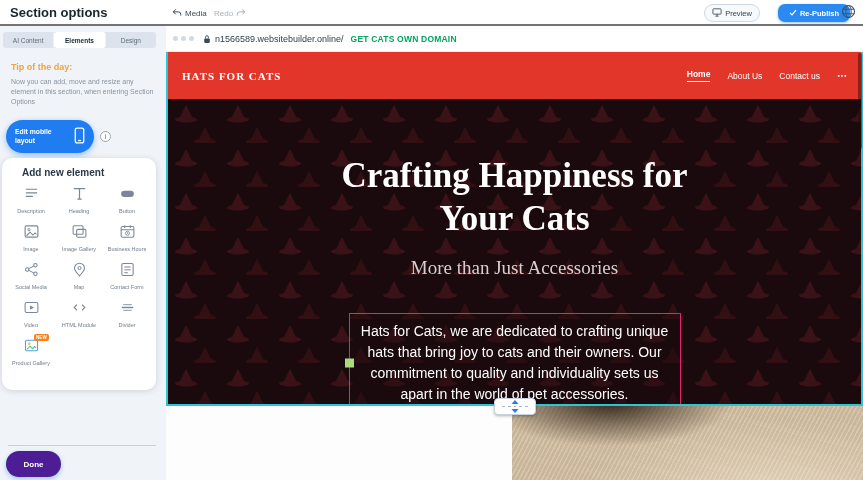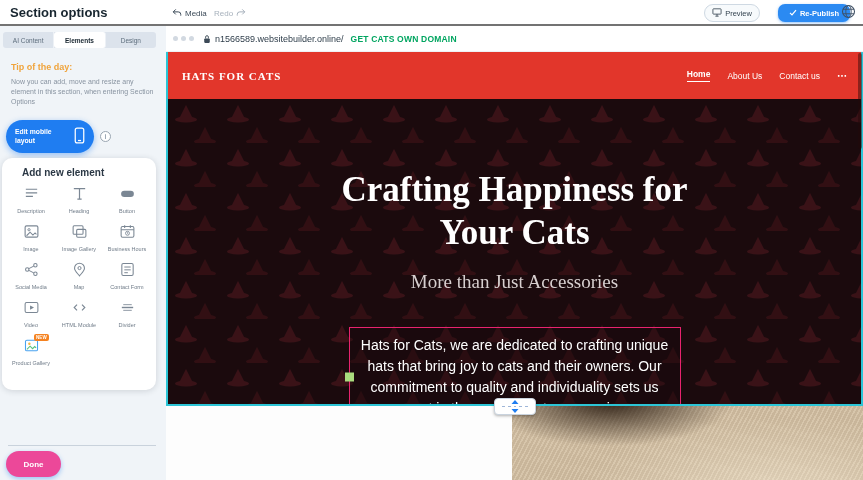--- a/index.html
+++ b/index.html
@@ -30,41 +30,41 @@
   .mobile-btn .lbl { flex:1; font-size:6.8px; font-weight:bold; text-align:left; line-height:1.2; }
   .info-btn { position:absolute; top:105px; left:100px; width:11px; height:11px; border-radius:50%; border:1px solid #9aa6b2; background:#fff; color:#9aa6b2; font-size:7px; font-weight:bold; display:flex; align-items:center; justify-content:center; cursor:pointer; }
   .add-panel { position:absolute; top:132px; left:2px; width:154px; height:232px; background:#fff; border-radius:10px; box-shadow:0 1px 6px rgba(23,37,47,.16); }
   .add-panel-title { position:absolute; top:9px; left:20px; font-size:10px; font-weight:bold; color:#2b3845; }
   .grid { position:absolute; top:27px; left:5px; right:5px; display:grid; grid-template-columns:repeat(3,1fr); row-gap:4px; }
   .cell { height:34px; display:flex; flex-direction:column; align-items:center; cursor:pointer; position:relative; }
   .cell svg { width:17px; height:17px; flex:none; }
   .cell .lbl { margin-top:2px; font-size:5.5px; line-height:1.25; color:#707c89; text-align:center; max-width:40px; }
   .new-badge { position:absolute; top:-3px; right:6px; background:#f58220; color:#fff; font-size:4.5px; font-weight:bold; padding:1px 2px; border-radius:2px; letter-spacing:.2px; }
   .sidebar-divider { position:absolute; top:419px; left:8px; right:10px; height:1px; background:#c9d2dc; }
-  .done-btn { position:absolute; top:425px; left:6px; width:55px; height:26px; border-radius:13px; background:#ec4899; border:none; color:#fff; font-size:8px; font-weight:bold; cursor:pointer; box-shadow:0 2px 5px rgba(31,125,241,.4); font-family:inherit; }
+  .done-btn { position:absolute; top:425px; left:6px; width:55px; height:26px; border-radius:13px; background:#4c1d95; border:none; color:#fff; font-size:8px; font-weight:bold; cursor:pointer; box-shadow:0 2px 5px rgba(31,125,241,.4); font-family:inherit; }
 
   
   .stage { position:absolute; left:166px; top:26px; right:0; bottom:0; background:#fff; }
   .browser-bar { position:absolute; top:0; left:0; right:0; height:26px; background:#fff; display:flex; align-items:center; padding-left:7px; border-bottom:1px solid #eef1f4; }
   .win-dot { width:5px; height:5px; border-radius:50%; background:#d2d9e1; margin-right:3px; flex:none; }
   .lock { margin:0 4px 0 6px; display:flex; }
   .url { font-size:9px; color:#2e3d4a; }
   .domain-link { font-size:8.5px; font-weight:bold; color:#00a560; margin-left:7px; letter-spacing:.2px; text-decoration:none; cursor:pointer; }
 
   
   .site { position:absolute; top:26px; left:0; right:0; height:354px; }
   .site-header { position:absolute; top:0; left:0; right:0; height:47px; background:#e2362b; display:flex; align-items:center; padding:0 16px; z-index:2; }
   .logo { font-family:"Liberation Serif", serif; font-weight:bold; font-size:11px; color:#fff; letter-spacing:1px; cursor:pointer; }
   .site-nav { margin-left:auto; display:flex; align-items:center; gap:17px; }
   .nav-item { font-size:8.5px; color:#fff; cursor:pointer; }
   .nav-item.active { font-weight:bold; border-bottom:1.5px solid #fff; padding-bottom:2px; }
   .nav-more { font-size:10px; font-weight:bold; }
   .hero { position:absolute; top:47px; left:0; right:0; bottom:0; background:#190a0c; overflow:hidden; display:flex; flex-direction:column; align-items:center; }
   .hero-pattern { position:absolute; inset:0; width:100%; height:100%; }
-  .hero-heading { margin-top:70px; font-family:"Liberation Serif", serif; font-size:35px; line-height:1.22; color:#fff; text-align:center; max-width:400px; z-index:1; cursor:pointer; }
+  .hero-heading { margin-top:56px; font-family:"Liberation Serif", serif; font-size:35px; line-height:1.22; color:#fff; text-align:center; max-width:400px; z-index:1; cursor:pointer; }
   .hero-sub { margin-top:17px; font-family:"Liberation Serif", serif; font-size:19px; color:#d7cfcf; z-index:1; cursor:pointer; }
   .hero-para-box { margin-top:34px; position:relative; width:332px; border:1px solid #e8236e; background:rgba(25,10,12,.3); padding:7px 10px; z-index:1; cursor:pointer; }
   .hero-para { font-size:14px; line-height:1.5; color:#fff; text-align:center; }
   .green-handle { position:absolute; left:-5px; top:50%; transform:translateY(-50%); width:9px; height:9px; background:#aadc7e; cursor:grab; }
   .selection-border { position:absolute; inset:0; border-left:2px solid #2cc5d6; border-right:2px solid #2cc5d6; border-bottom:2px solid #2cc5d6; pointer-events:none; z-index:4; }
   .resize-handle { position:absolute; left:50%; bottom:-9px; transform:translateX(-50%); width:42px; height:17px; background:#fff; border:1px solid #c9d3de; border-radius:4px; box-shadow:0 1px 3px rgba(0,0,0,.3); z-index:6; display:flex; align-items:center; justify-content:center; cursor:ns-resize; }
 
   
   .below { position:absolute; top:380px; left:0; right:0; bottom:0; background:#fdfdfd; }
   .carpet { position:absolute; left:346px; right:0; top:0; bottom:0; cursor:pointer;

